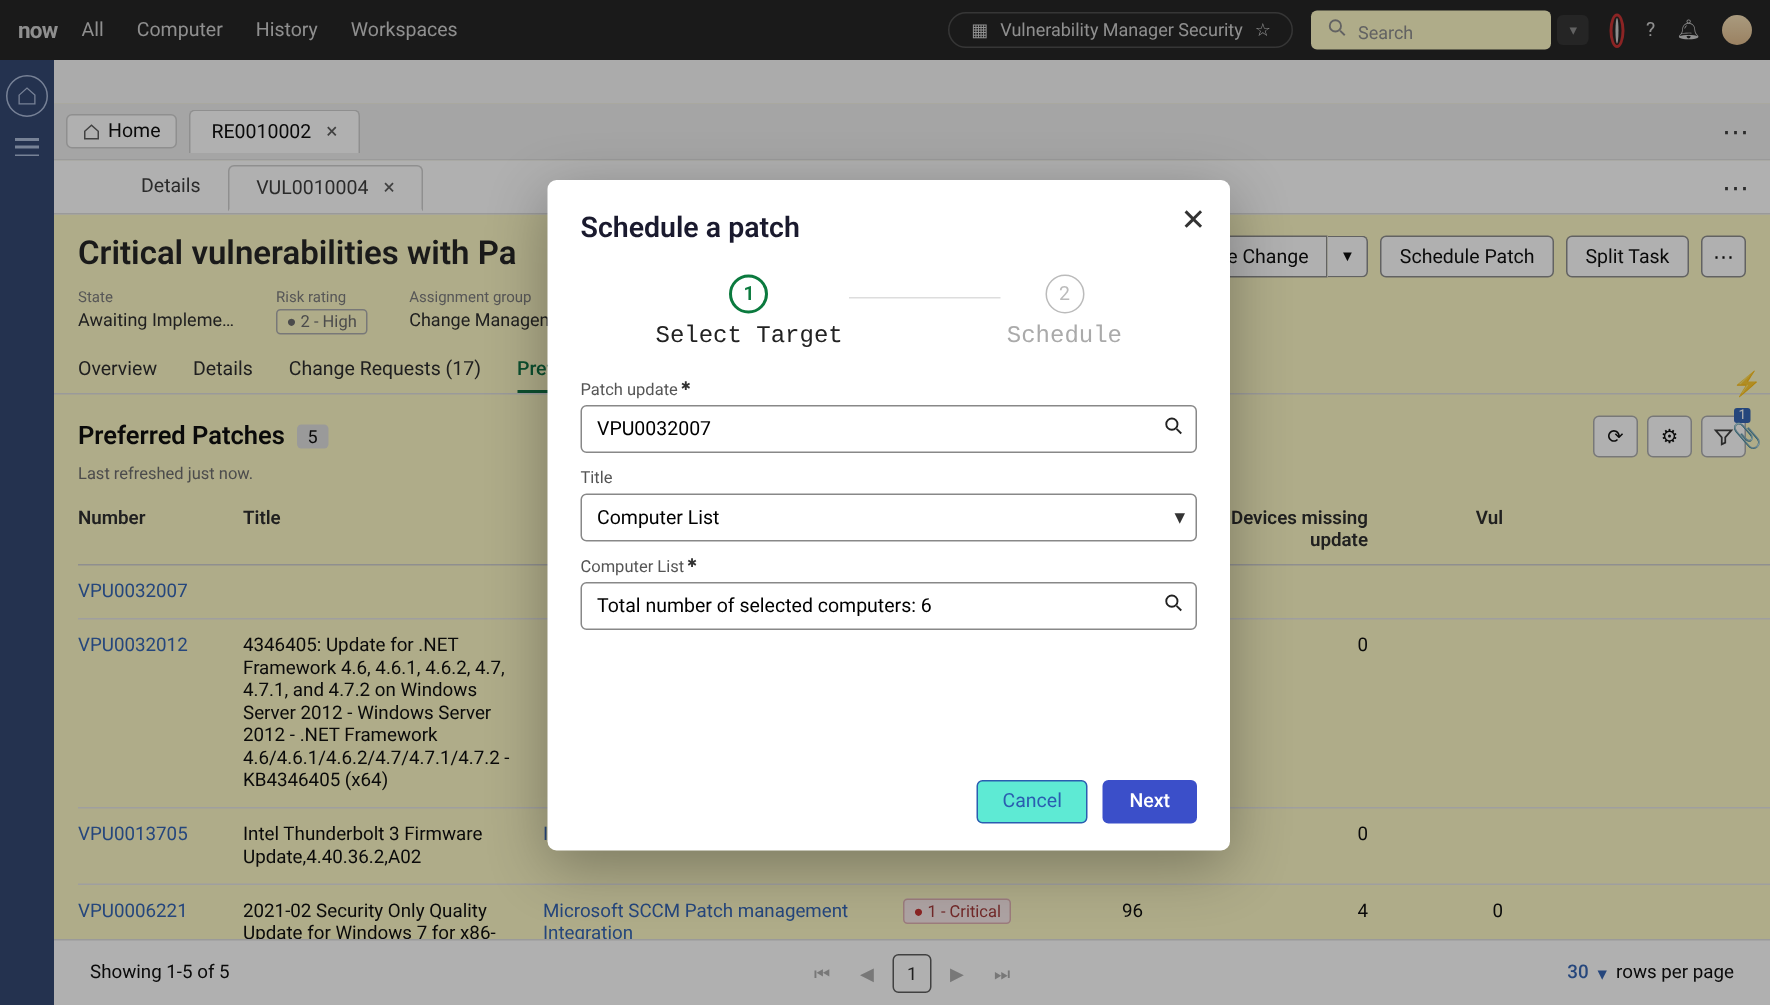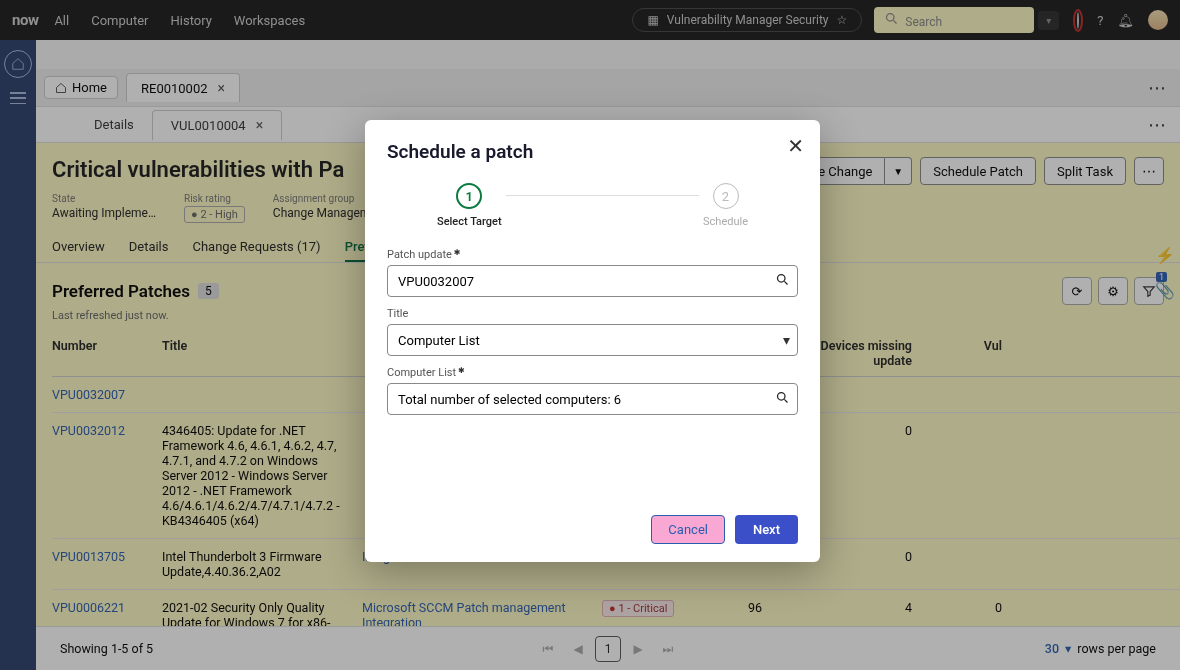--- a/index.html
+++ b/index.html
@@ -100,31 +100,31 @@
 
 
 .modal { position: absolute; left: 365px; top: 120px; width: 455px; background: #fff; border-radius: 6px; z-index: 200; padding: 20px 22px 18px; box-shadow: 0 10px 40px rgba(0,0,0,0.3); }
 .modal-close { position: absolute; top: 14px; right: 16px; font-size: 20px; color: #333; cursor: pointer; background: none; border: none; }
 .modal-title { font-size: 19px; font-weight: 600; color: #1a1a2e; margin-bottom: 20px; }
 .stepper { display: flex; align-items: center; margin-bottom: 20px; padding: 0 50px; }
 .step { display: flex; flex-direction: column; align-items: center; gap: 6px; }
 .step-circle { width: 26px; height: 26px; border-radius: 50%; display: flex; align-items: center; justify-content: center; font-size: 13px; }
 .step-circle.active { border: 2px solid #0b7a3e; color: #0b7a3e; font-weight: 600; }
 .step-circle.inactive { border: 1.5px solid #bbb; color: #bbb; }
-.step-label { font-size: 11px; }
+.step-label { font-size: 16px; font-family: Liberation Mono, monospace; }
 .step-label.active { color: #222; font-weight: 500; }
 .step-label.inactive { color: #aaa; }
 .step-line { flex: 1; height: 1px; background: #ddd; margin: 0 4px 20px; }
 .form-label { font-size: 11px; color: #555; margin-bottom: 4px; margin-top: 10px; display: block; }
 .req::after { content: " ✱"; font-size: 8px; color: #333; vertical-align: top; }
 .form-field { width: 100%; border: 1px solid #888; border-radius: 4px; height: 32px; padding: 0 32px 0 10px; font-size: 13px; position: relative; display: flex; align-items: center; background: #fff; }
 .field-wrap { position: relative; }
 .field-icon { position: absolute; right: 8px; top: 50%; transform: translateY(-50%); font-size: 14px; color: #333; }
 .modal-actions { display: flex; justify-content: flex-end; gap: 10px; margin-top: 100px; }
-.btn-outline { border: 1px solid #2a5db0; color: #2a5db0; background: #f9a8d4; border-radius: 4px; padding: 6px 16px; font-size: 13px; cursor: pointer; }
+.btn-outline { border: 1px solid #2a5db0; color: #2a5db0; background: #5eead4; border-radius: 4px; padding: 6px 16px; font-size: 13px; cursor: pointer; }
 .btn-primary { background: #3b4fc9; color: #fff; border: none; border-radius: 4px; padding: 6px 18px; font-size: 13px; cursor: pointer; font-weight: 500; }
 
 svg.mag { width: 15px; height: 15px; }
 </style>
 </head>
 <body>
 
 <div class="top-nav">
   <span class="logo">now</span>
   <div class="nav-items">

